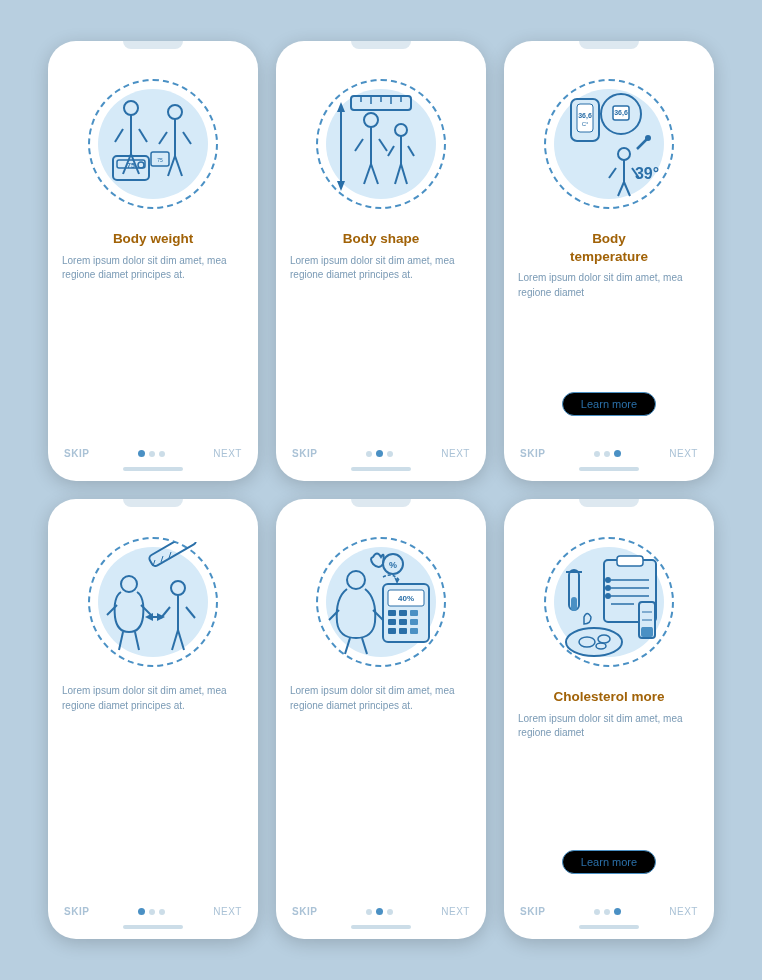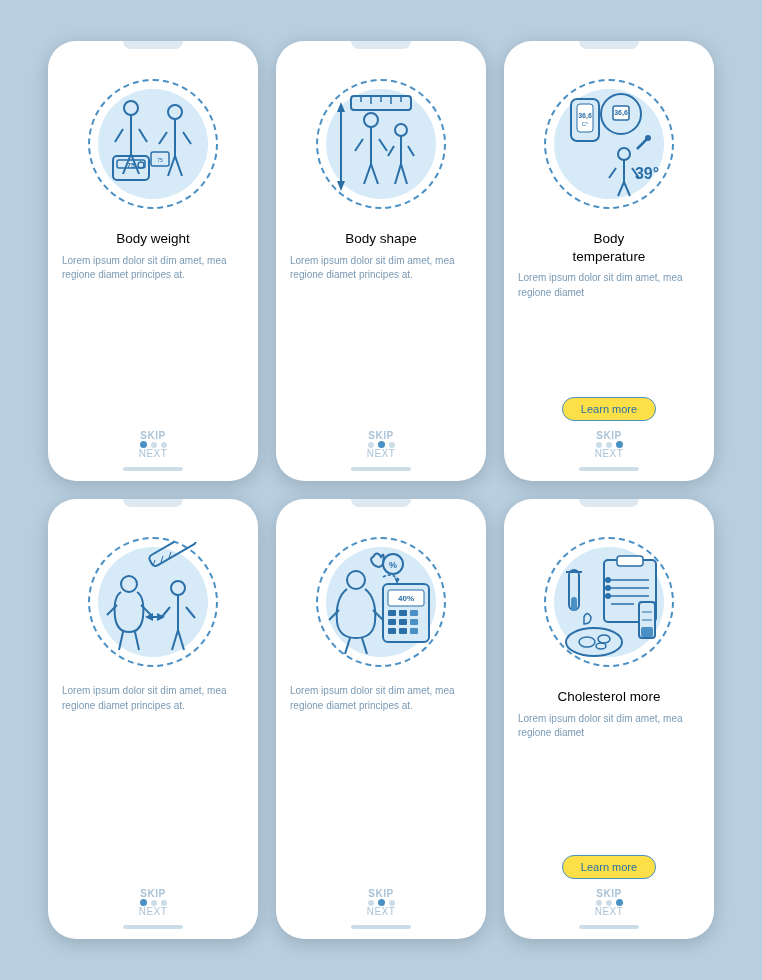--- a/index.html
+++ b/index.html
@@ -68,54 +68,53 @@
       top: 50%;
       left: 50%;
       transform: translate(-50%, -50%);
     }
     .icon-svg {
       position: relative;
       z-index: 2;
     }
     .card-title {
       font-size: 13.5px;
-      font-weight: 400;
-      color: #000000;
+      font-weight: 700;
+      color: #a16207;
       text-align: center;
       margin-top: 4px;
       margin-bottom: 6px;
       line-height: 1.3;
       padding: 0 10px;
     }
     .card-desc {
       font-size: 10px;
       color: #7a9ab5;
       line-height: 1.45;
       padding: 0 14px;
       flex: 1;
     }
     .learn-more-btn {
       border: 1.5px solid #4a90c4;
       border-radius: 20px;
       padding: 5px 18px;
       font-size: 11px;
       color: #2a6fa8;
-      background: #fde047;
+      background: #000000;
       margin-top: 8px;
       cursor: pointer;
       font-weight: 500;
     }
     .phone-footer {
       display: flex;
       align-items: center;
       justify-content: space-between;
       width: 100%;
       padding: 8px 16px 4px 16px;
-      margin-top: 1px;
-      flex-direction: column;
+      margin-top: 24px;
     }
     .footer-skip {
       font-size: 10px;
       color: #aac2d6;
       font-weight: 600;
       letter-spacing: 0.5px;
     }
     .footer-dots {
       display: flex;
       gap: 4px;

